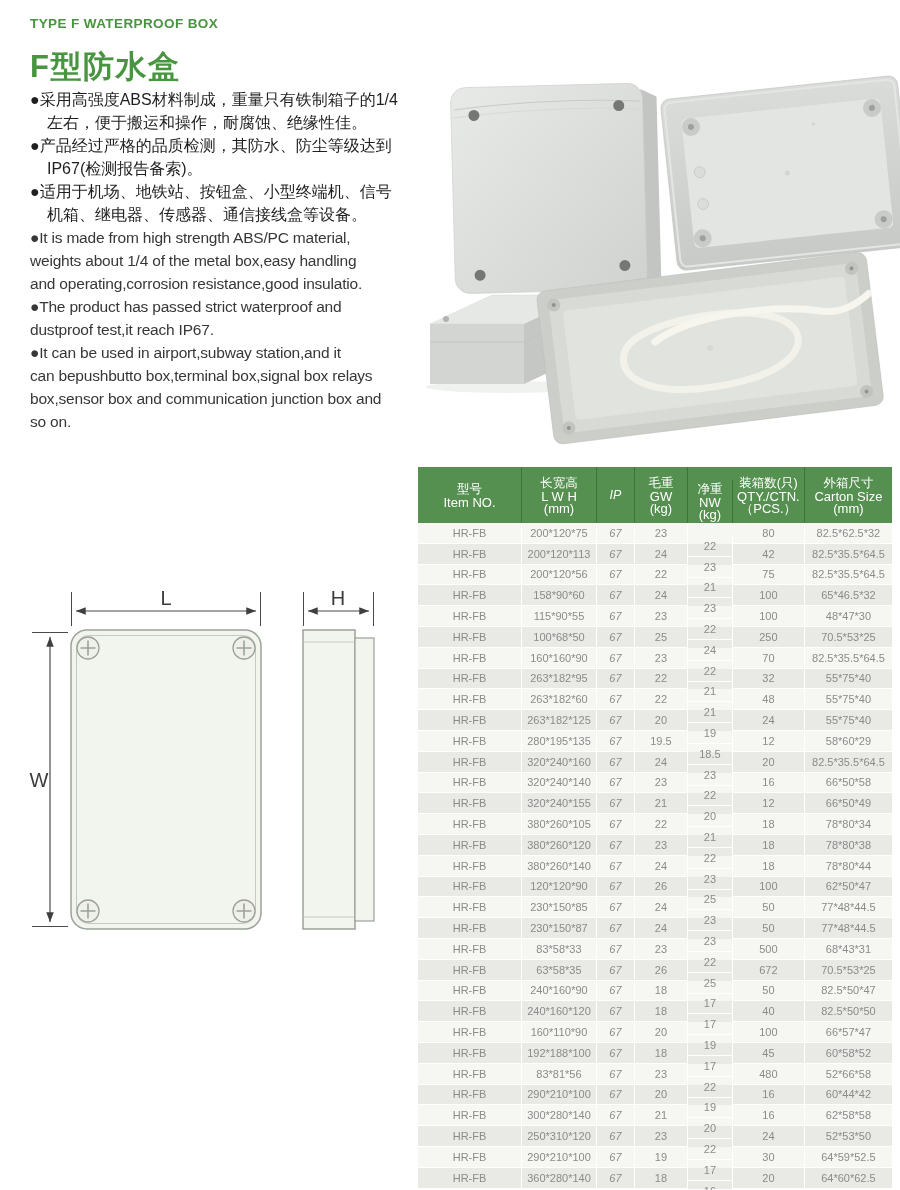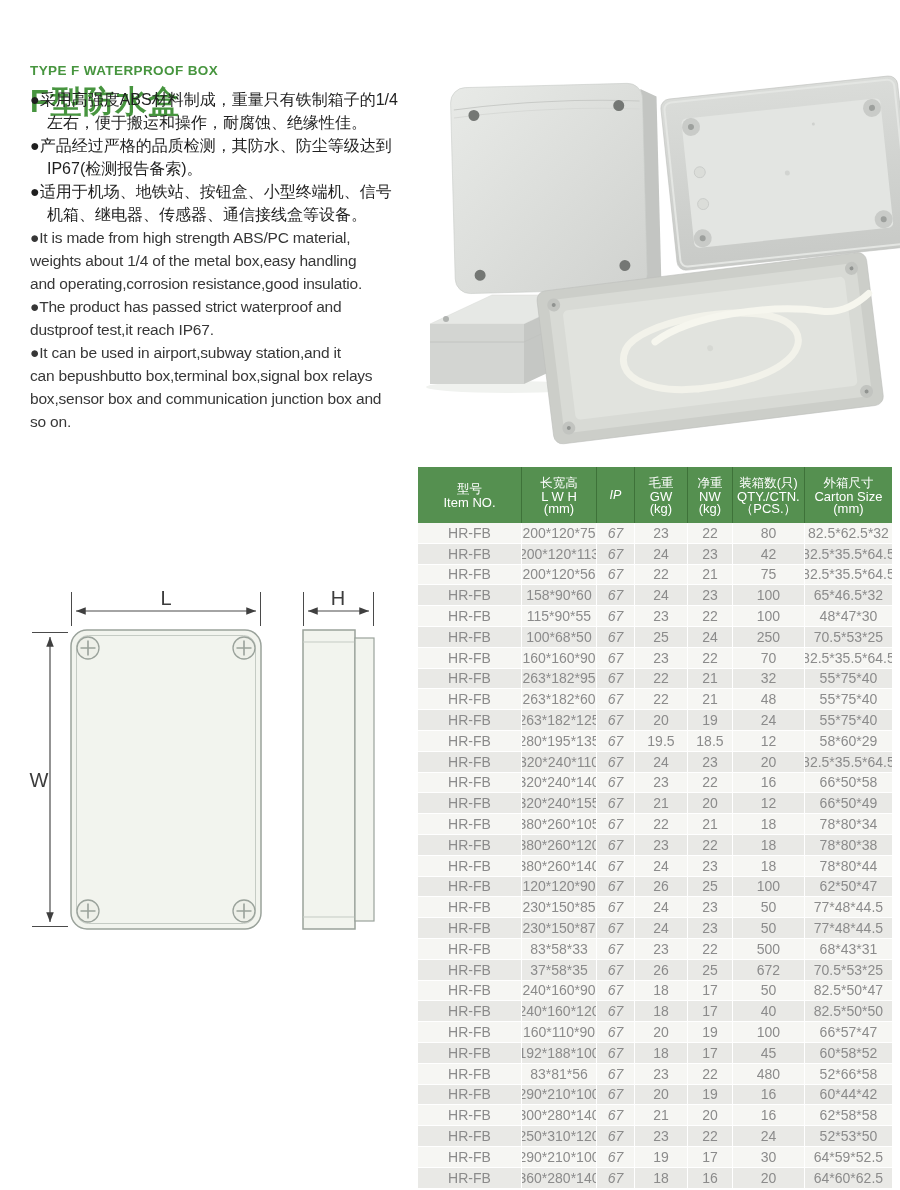--- a/index.html
+++ b/index.html
@@ -4,50 +4,50 @@
 <style>
   * { margin:0; padding:0; box-sizing:border-box; }
   html,body { width:900px; height:1190px; }
   body {
     position:relative; background:#ffffff; overflow:hidden;
     font-family:"Liberation Sans","DejaVu Sans",sans-serif;
   }
 
   
   .title-block { position:absolute; left:30px; top:16px; }
-  .title-en { font-size:13.5px; font-weight:bold; color:#47953f; letter-spacing:.4px;margin-top:47px; }
-  .title-cn { font-size:31px; font-weight:bold; color:#47953f; margin-top:3px; letter-spacing:1.5px; }
+  .title-en { font-size:13.5px; font-weight:bold; color:#47953f; letter-spacing:.4px; }
+  .title-cn { font-size:31px; font-weight:bold; color:#47953f; margin-top:15px; letter-spacing:1.5px; }
 
   
   .features { position:absolute; left:30px; top:88px; width:392px; }
   .feat { white-space:pre-line; line-height:23px; }
   .feat-cn { font-size:16px; color:#1f1f1f; padding-left:17px; text-indent:-17px; }
   .feat-en { font-size:15.5px; color:#373737; letter-spacing:-.2px; }
 
   
   .photos  { position:absolute; left:420px; top:70px; }
   .diagram { position:absolute; left:18px;  top:576px; }
 
   
   .spec-table { position:absolute; left:418px; top:467px; width:474px; }
   .thead { display:flex; height:56px; background:#559050; color:#fff; text-align:center; }
   .th { display:flex; flex-direction:column; justify-content:center;
         border-right:1px solid #3e7239; }
   .th:last-child { border-right:none; }
   .th .cn  { font-size:12.5px; line-height:15px; }
   .th .sub { font-size:13px; line-height:12px; white-space:pre-line; }
-  .tr { display:flex; height:20.81px; text-align:center; font-size:14px; color:#8b8b8b; }
+  .tr { display:flex; height:20.81px; text-align:center; font-size:11px; color:#8b8b8b; }
   .tr.odd  { background:#f6f6f3; }
   .tr.even { background:#e9e9e6; }
   .td { display:flex; align-items:center; justify-content:center; height:100%;
         border-right:1px solid #ffffff; border-bottom:1px solid #ffffff;
         white-space:nowrap; overflow:hidden; }
   .td:last-child { border-right:none; }
   .c0 { width:21.94%; } .c1 { width:15.82%; } .c2 { width:8.02%;font-style:italic; }
-  .c3 { width:11.18%; } .c4 { width:9.49%;  } .c5 { width:15.19%; }
+  .c3 { width:11.18%; } .c4 { width:9.49%;margin-top:13px;  } .c5 { width:15.19%; }
   .c6 { width:18.36%; }
 
   svg text { font-family:"Liberation Sans","DejaVu Sans",sans-serif; }
 </style>
 </head>
 <body>
 
 <div class="title-block">
   <div class="title-en">TYPE F WATERPROOF BOX</div>
   <div class="title-cn">F型防水盒</div>
@@ -318,21 +318,21 @@
         <div class="td c0">HR-FB</div>
         <div class="td c1">280*195*135</div>
         <div class="td c2">67</div>
         <div class="td c3">19.5</div>
         <div class="td c4">18.5</div>
         <div class="td c5">12</div>
         <div class="td c6">58*60*29</div>
       </div>
       <div class="tr even">
         <div class="td c0">HR-FB</div>
-        <div class="td c1">320*240*110</div>
+        <div class="td c1">320*240*160</div>
         <div class="td c2">67</div>
         <div class="td c3">24</div>
         <div class="td c4">23</div>
         <div class="td c5">20</div>
         <div class="td c6">82.5*35.5*64.5</div>
       </div>
       <div class="tr odd">
         <div class="td c0">HR-FB</div>
         <div class="td c1">320*240*140</div>
         <div class="td c2">67</div>
@@ -408,21 +408,21 @@
         <div class="td c0">HR-FB</div>
         <div class="td c1">83*58*33</div>
         <div class="td c2">67</div>
         <div class="td c3">23</div>
         <div class="td c4">22</div>
         <div class="td c5">500</div>
         <div class="td c6">68*43*31</div>
       </div>
       <div class="tr even">
         <div class="td c0">HR-FB</div>
-        <div class="td c1">37*58*35</div>
+        <div class="td c1">63*58*35</div>
         <div class="td c2">67</div>
         <div class="td c3">26</div>
         <div class="td c4">25</div>
         <div class="td c5">672</div>
         <div class="td c6">70.5*53*25</div>
       </div>
       <div class="tr odd">
         <div class="td c0">HR-FB</div>
         <div class="td c1">240*160*90</div>
         <div class="td c2">67</div>

